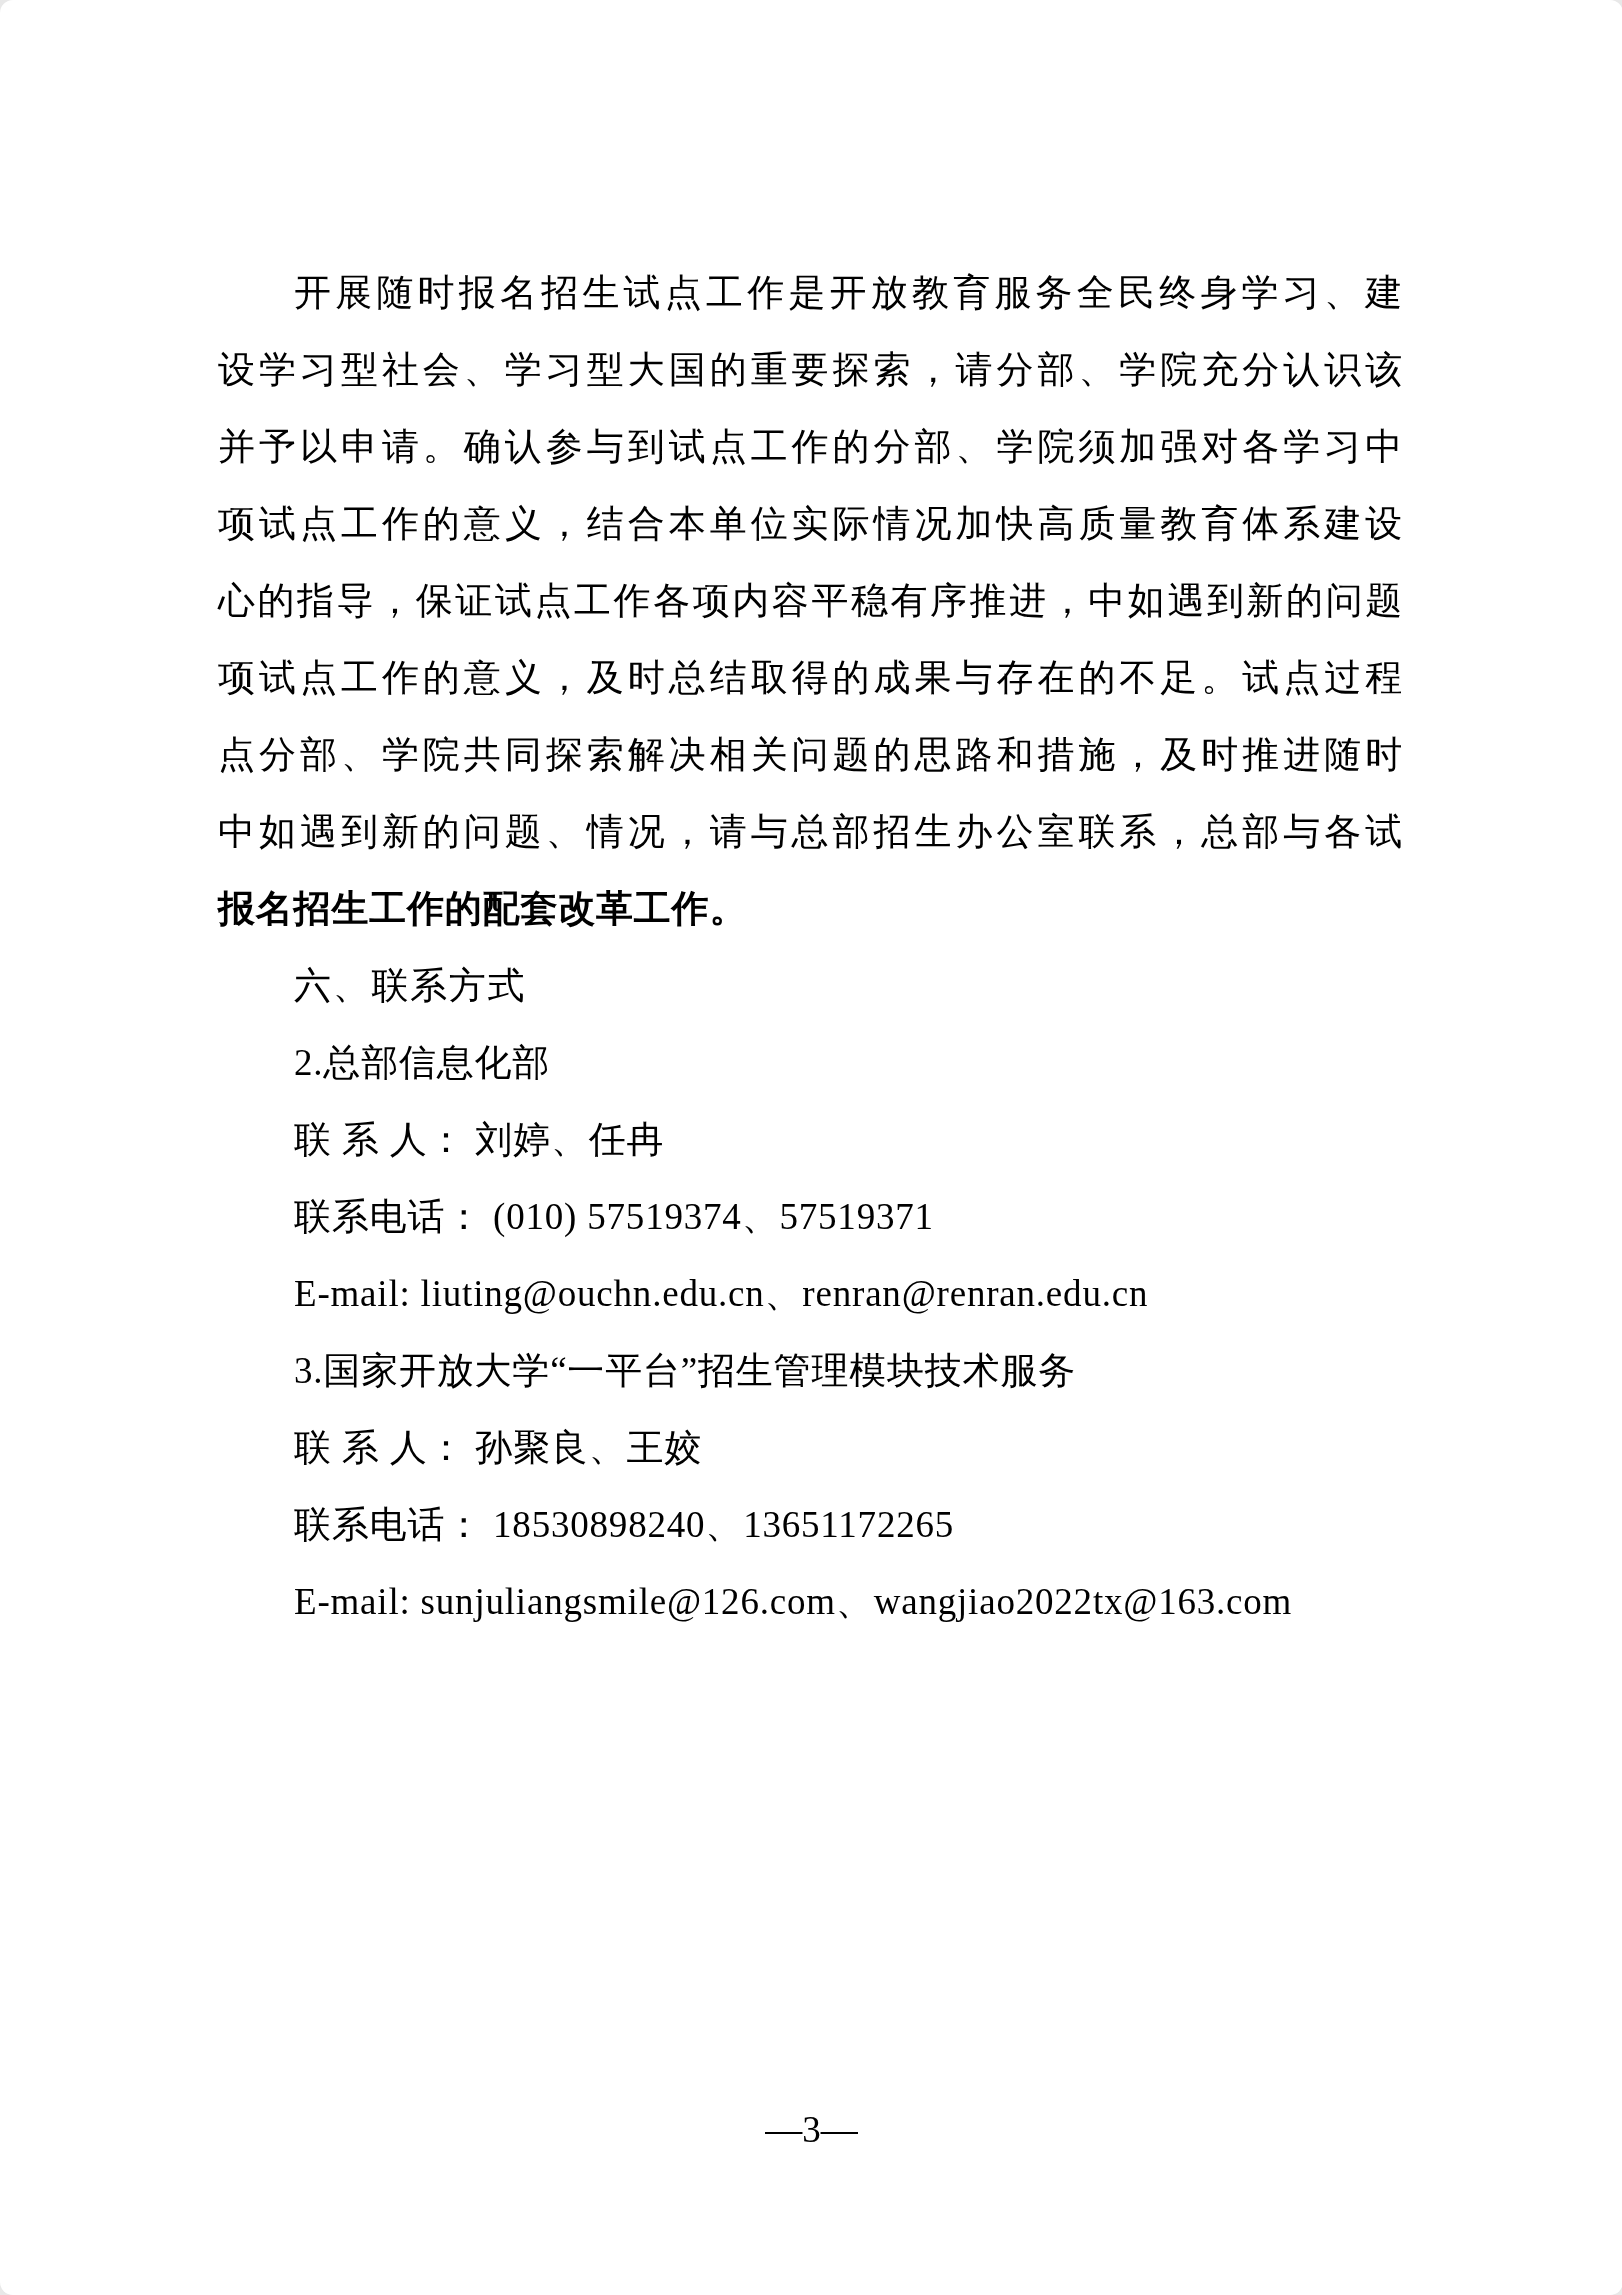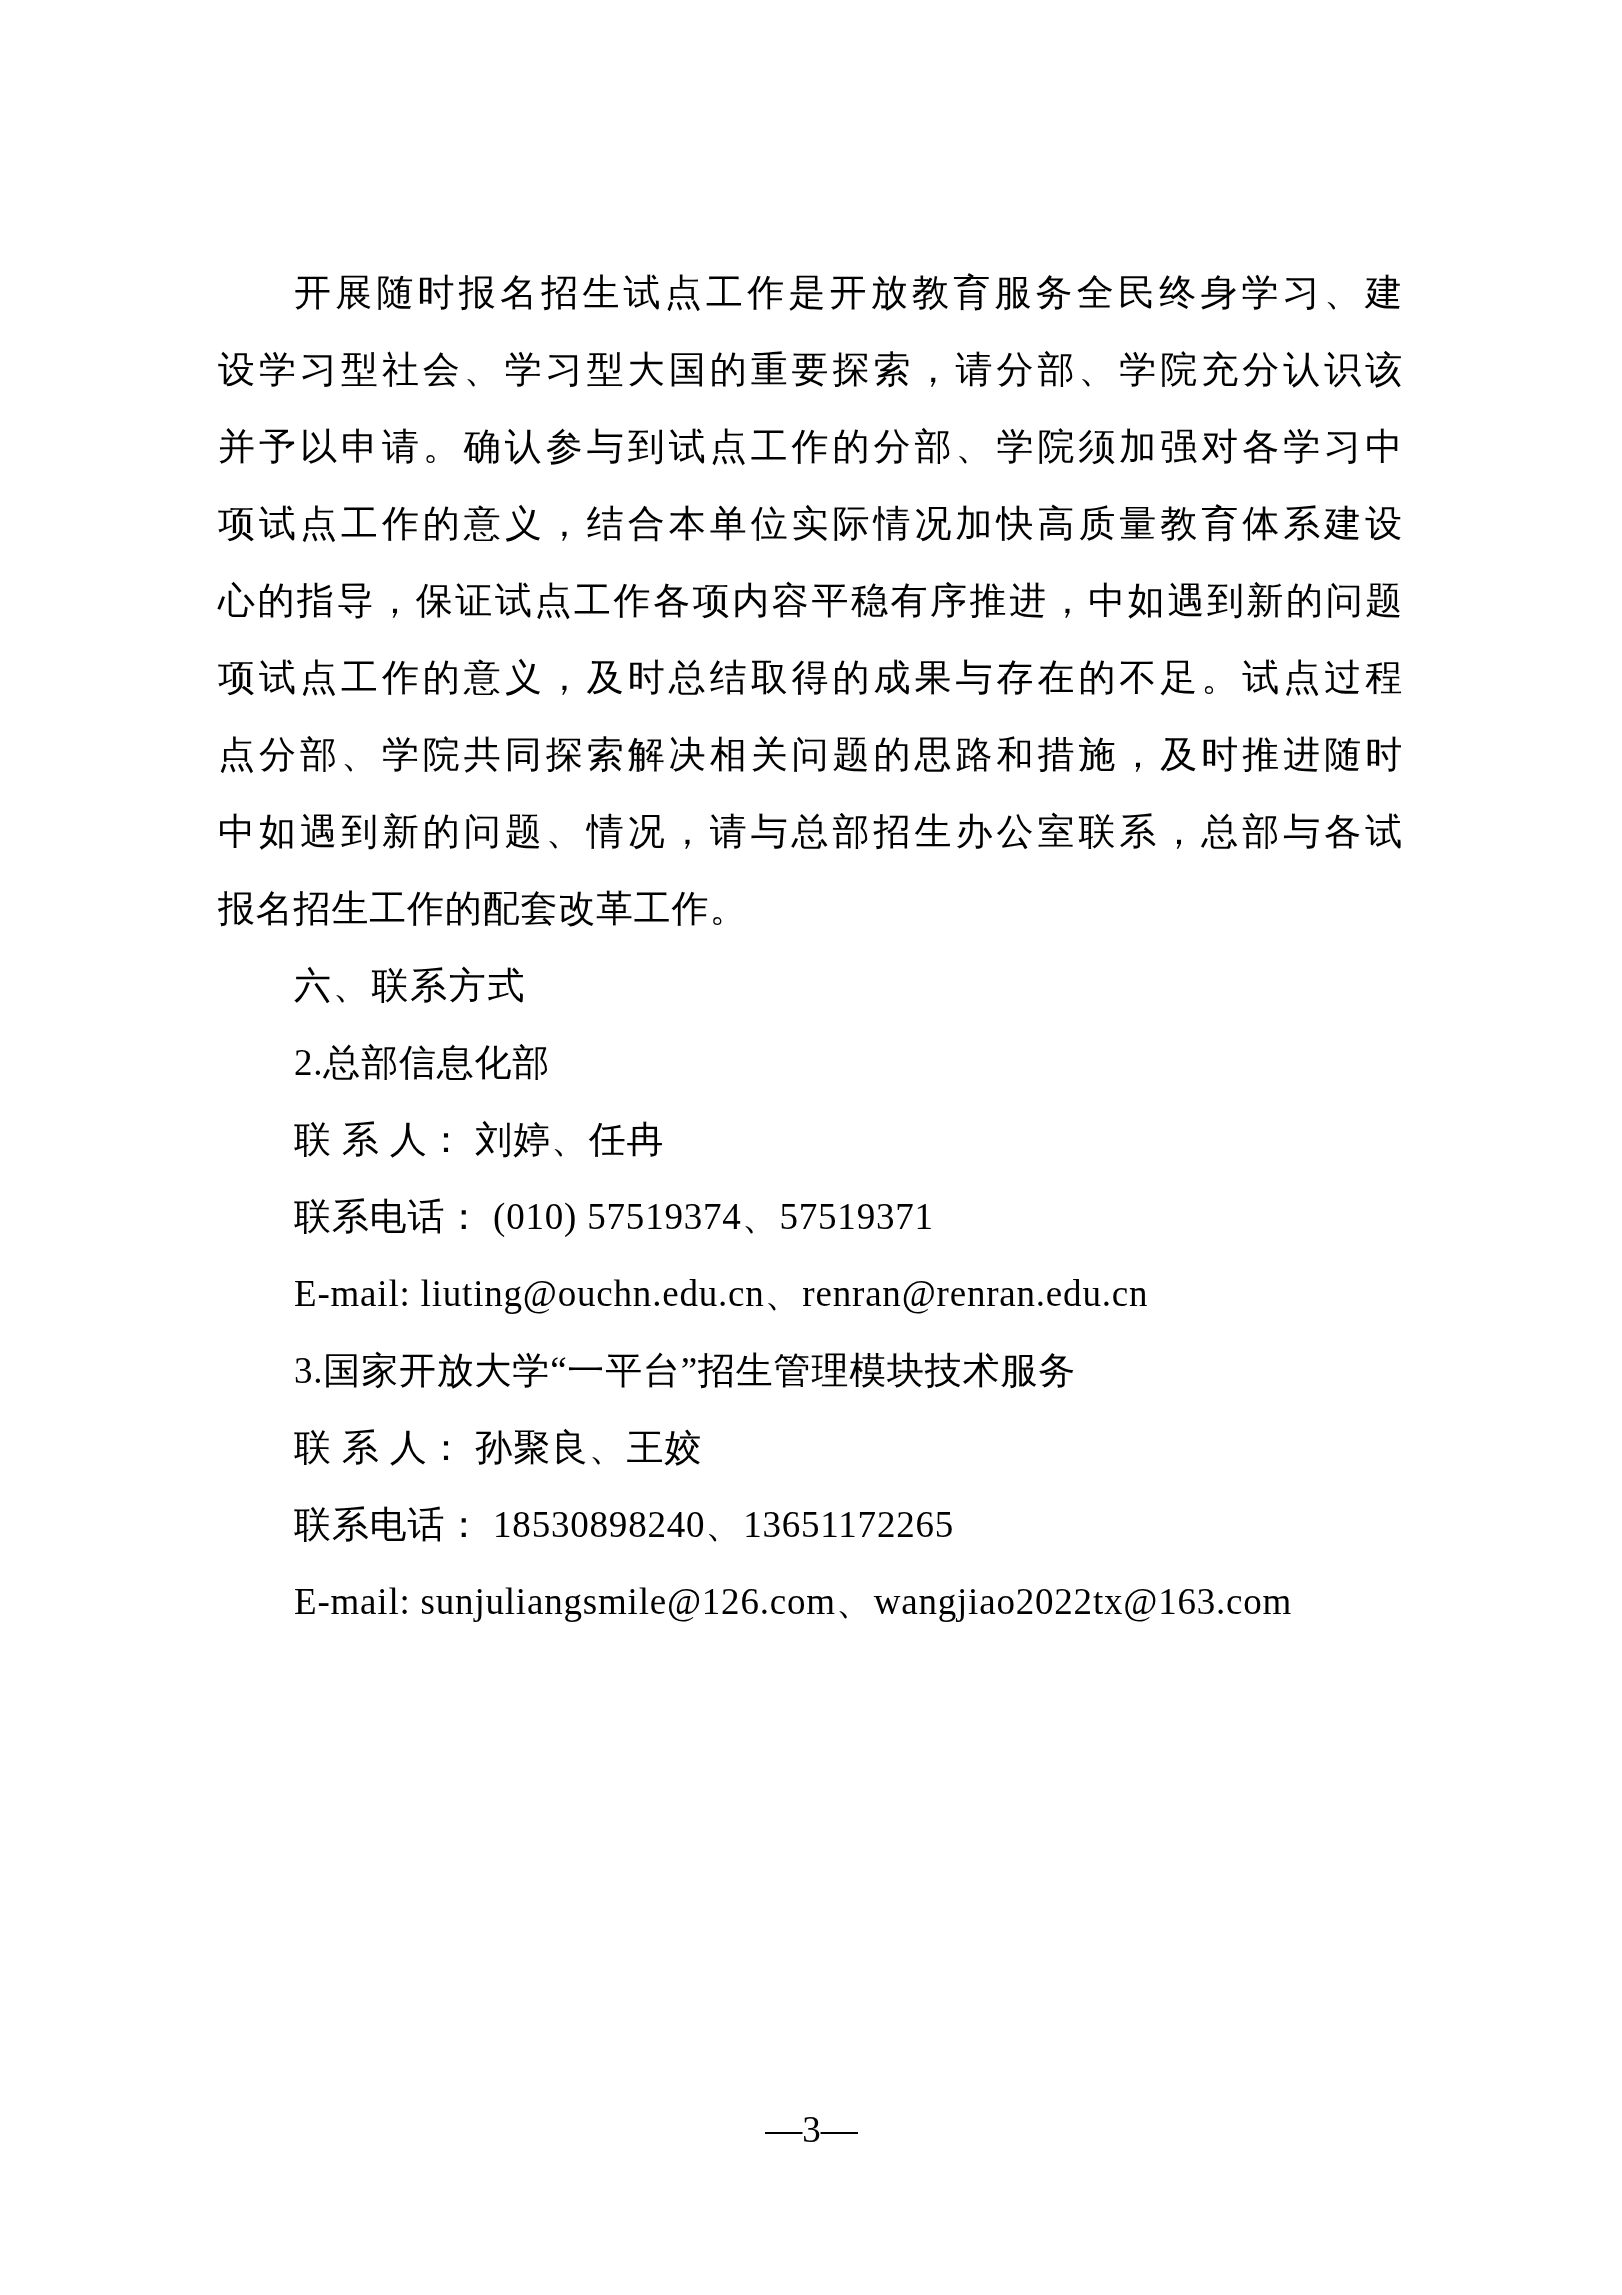--- a/index.html
+++ b/index.html
@@ -8,20 +8,21 @@
     background: #e8e8e8;
   }
   .page {
     position: relative;
     width: 1623px;
     height: 2295px;
     background: #ffffff;
     color: #000000;
     font-family: "Liberation Serif", "DejaVu Serif", serif;
     overflow: hidden;
+    border-radius: 13px;
   }
   .content {
     position: absolute;
     left: 218px;
     top: 254px;
     width: 1185px;
     font-size: 37px;
     line-height: 77px;
     letter-spacing: 0.8px;
   }
@@ -31,20 +32,21 @@
     text-justify: inter-ideograph;
     white-space: nowrap;
   }
   .para-line.first-line {
     text-indent: 76px;
   }
   .para-line.last-line {
     text-align: center;
     text-align-last: left;
     white-space: normal;
+    font-weight: bold;
   }
   .section-heading {
     font-family: "Liberation Sans", "DejaVu Sans", sans-serif;
     font-weight: 400;
     text-indent: 76px;
     letter-spacing: 1.7px;
   }
   .contact-line {
     text-indent: 76px;
     white-space: nowrap;

